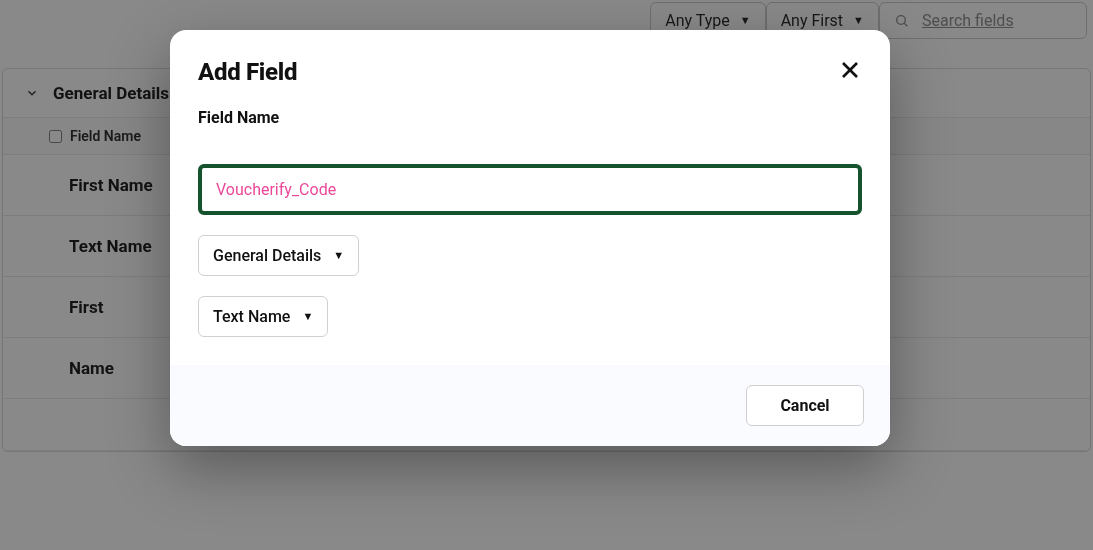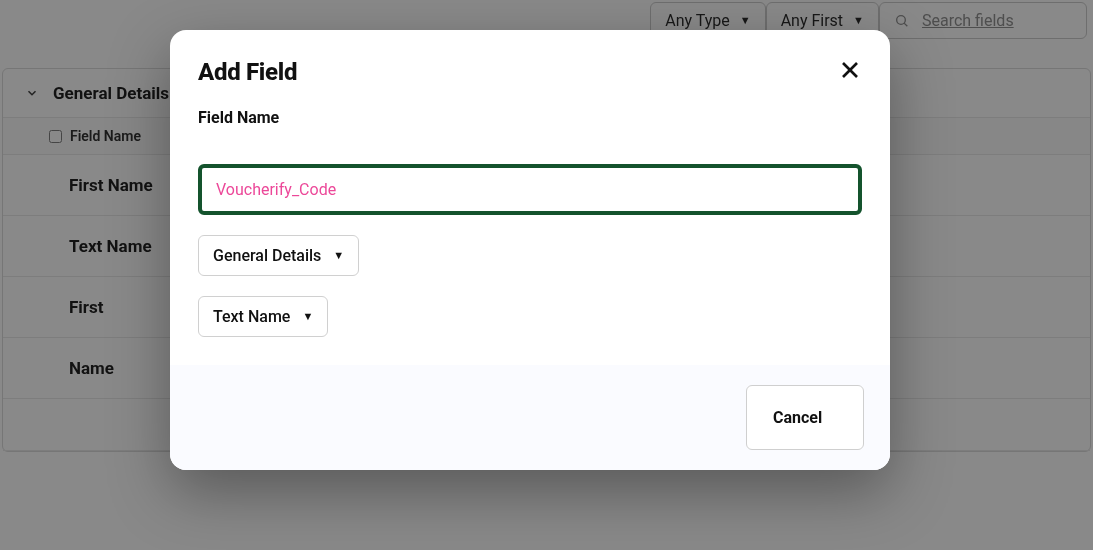--- a/index.html
+++ b/index.html
@@ -24,21 +24,21 @@
     .modal-title { font-size: 24px; font-weight: 800; color: #111; letter-spacing: -0.3px; }
     .close-btn { cursor: pointer; }
     .close-btn svg { width: 24px; height: 24px; stroke: #111; stroke-width: 2.6; }
     .modal-body { padding: 14px 28px 28px 28px; display: flex; flex-direction: column; gap: 20px; }
     .form-group { display: flex; flex-direction: column; gap: 8px; }
     .form-label { font-size: 16px; font-weight: 700; color: #111; }
     .text-input { border: 4px solid #14532d; border-radius: 6px; padding: 12px 14px; font-size: 16px; color: #ec4899; width: 100%; margin-top: 29px; }
     .sel { border: 1px solid #d0d0d0; border-radius: 6px; padding: 10px 14px; font-size: 16px; color: #111; display: inline-flex; align-items: center; gap: 12px; width: fit-content; cursor: pointer; font-weight: 500; }
     .sel .caret { font-size: 11px; }
     .modal-foot { background: #fafbff; padding: 20px 26px; display: flex; justify-content: flex-end; gap: 16px; }
-    .btn { border-radius: 6px; padding: 22px 26px; font-size: 16px; font-weight: 700; cursor: pointer; border: 1px solid transparent; min-width: 118px; }
+    .btn { border-radius: 6px; padding: 10px 26px; font-size: 16px; font-weight: 700; cursor: pointer; border: 1px solid transparent; min-width: 118px; text-align: center; }
     .btn.secondary { background: #fff; border: 1px solid #cfcfcf; color: #111; }
     .btn.primary { background: #2a5bff; color: #fff; border: 1px solid #2a5bff; }
   </style>
 </head>
 <body>
 
 <div class="bg">
   <div class="topbar">
     <div class="drop">
       <span>Any Type</span>

